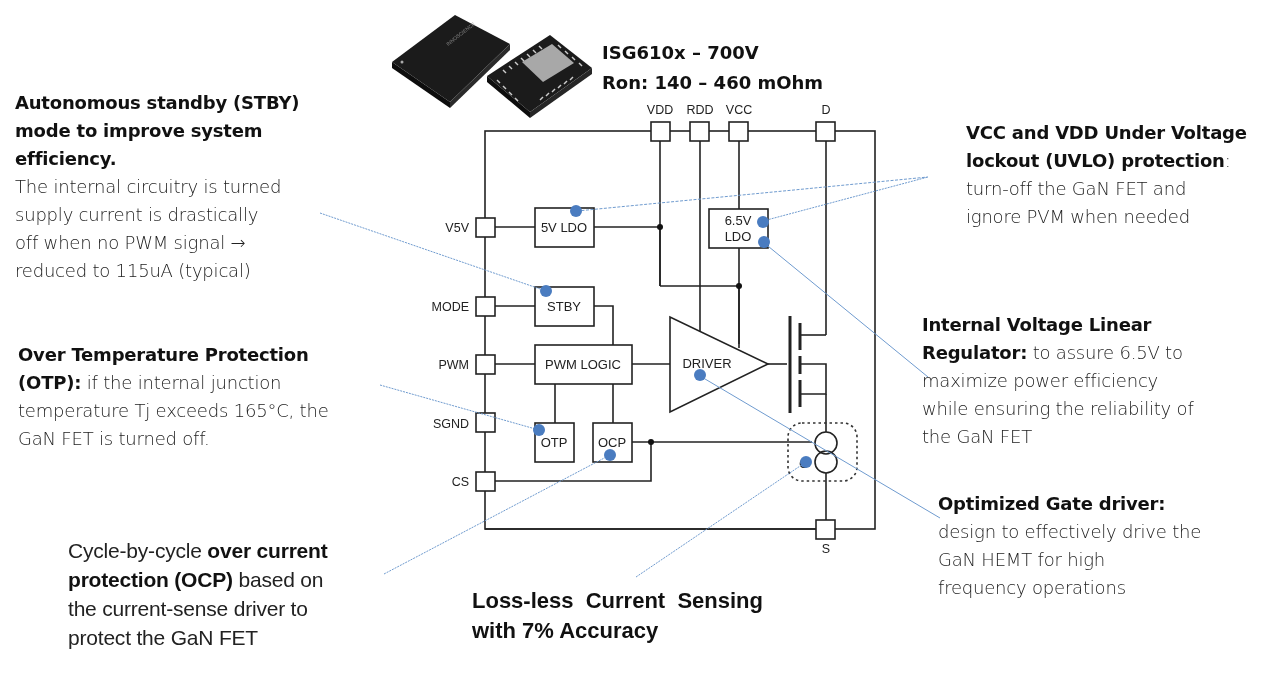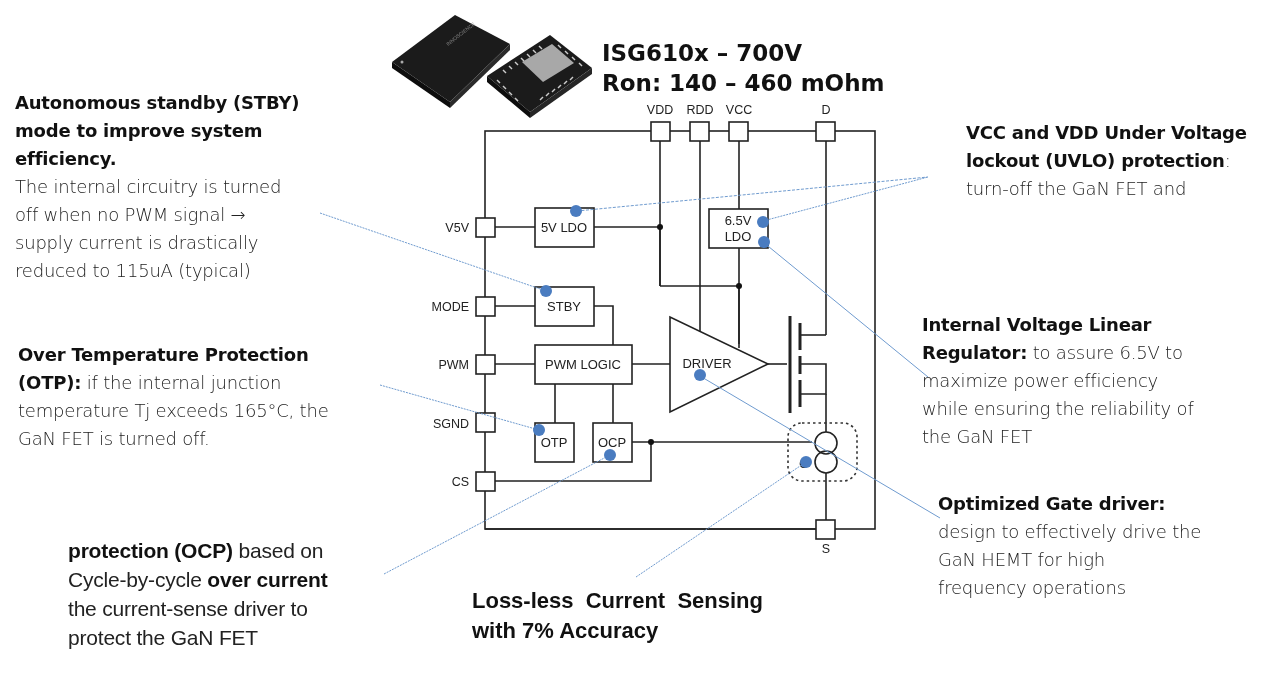--- a/index.html
+++ b/index.html
@@ -1,19 +1,19 @@
 <!DOCTYPE html>
 <html><head>
 <meta charset="utf-8">
 <style>
   html, body { margin:0; padding:0; background:#ffffff; }
   body { width:1280px; height:677px; position:relative; overflow:hidden; font-family:"Liberation Sans", sans-serif; color:#1a1a1a; }
   .txt { position:absolute; font-family:"DejaVu Sans", sans-serif; font-size:18px; line-height:28px; color:#222; font-weight:300; letter-spacing:-0.2px; }
   .txt b { font-weight:bold; color:#111; }
-  .chip-title { position:absolute; left:602px; top:38px; font-family:"DejaVu Sans", sans-serif; font-weight:bold; font-size:23px; line-height:30px; color:#111; }
+  .chip-title { position:absolute; left:602px; top:38px; font-family:"DejaVu Sans", sans-serif; font-weight:bold; font-size:18px; line-height:30px; color:#111; }
   .sense-label { position:absolute; left:472px; top:586px; font-family:"Liberation Sans", sans-serif; font-weight:bold; font-size:22px; line-height:30px; color:#111; }
   svg#diagram { position:absolute; left:0; top:0; }
   .pinlbl { font-family:"Liberation Sans", sans-serif; font-size:12.5px; fill:#222; }
   .blklbl { font-family:"Liberation Sans", sans-serif; font-size:13px; fill:#222; }
 </style>
 </head>
 <body>
 
 <svg id="diagram" width="1280" height="677" viewBox="0 0 1280 677">
 
@@ -183,48 +183,49 @@
 <div class="chip-title">
   <div>ISG610x – 700V</div>
   <div>Ron: 140 – 460 mOhm</div>
 </div>
 
 <div class="txt" style="left:15px; top:89px;">
   <div><b>Autonomous standby (STBY)</b></div>
   <div><b>mode to improve system</b></div>
   <div><b>efficiency.</b></div>
   <div>The internal circuitry is turned</div>
+  <div>supply current is drastically</div>
   <div>off when no PWM signal →</div>
-  <div>supply current is drastically</div>
   <div>reduced to 115uA (typical)</div>
 </div>
 
 <div class="txt" style="left:18px; top:341px;">
   <div><b>Over Temperature Protection</b></div>
   <div><b>(OTP):</b><span> if the internal junction</span></div>
   <div>temperature Tj exceeds 165°C, the</div>
   <div>GaN FET is turned off.</div>
 </div>
 
 <div class="txt" style="left:68px; top:536px; font-family:'Liberation Sans', sans-serif; font-size:21px; line-height:29px;">
+  <div><span>Cycle-by-cycle </span><b>over current</b></div>
   <div><b>protection (OCP)</b><span> based on</span></div>
-  <div><span>Cycle-by-cycle </span><b>over current</b></div>
   <div>the current-sense driver to</div>
   <div>protect the GaN FET</div>
 </div>
 
 <div class="sense-label">
   <div style="white-space:pre;text-align:center;">Loss-less  Current  Sensing</div>
   <div>with 7% Accuracy</div>
 </div>
 
 <div class="txt" style="left:938px; top:119px;margin-left:28px;">
   <div><b>VCC and VDD Under Voltage</b></div>
   <div><b>lockout (UVLO) protection</b><span>:</span></div>
   <div>turn-off the GaN FET and</div>
+  <div>ignore PVM when needed</div>
 </div>
 
 <div class="txt" style="left:922px; top:311px;">
   <div><b>Internal Voltage Linear</b></div>
   <div><b>Regulator:</b><span> to assure 6.5V to</span></div>
   <div>maximize power efficiency</div>
   <div>while ensuring the reliability of</div>
   <div>the GaN FET</div>
 </div>
 

